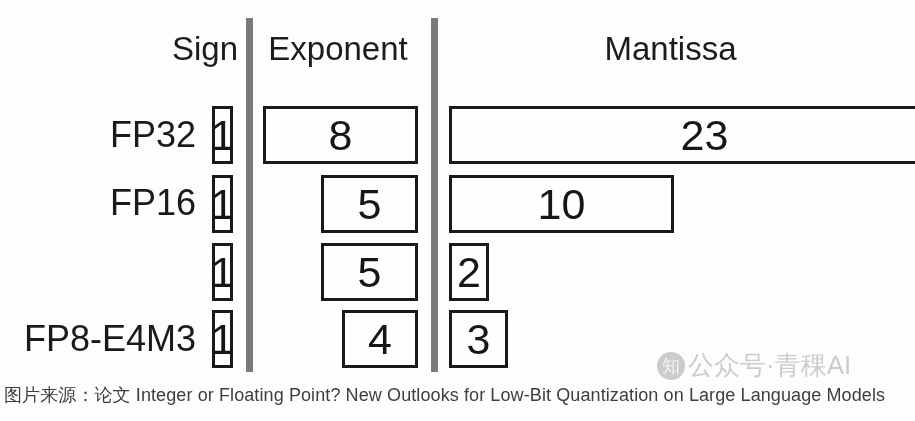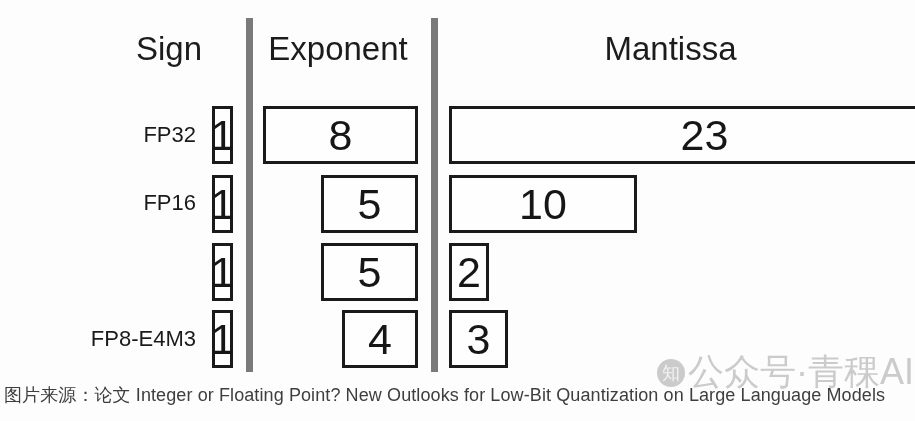--- a/index.html
+++ b/index.html
@@ -21,40 +21,40 @@
   }
   .hdr {
     position: absolute;
     top: 28px;
     height: 42px;
     line-height: 42px;
     font-size: 33px;
     color: #1c1c1c;
     white-space: nowrap;
   }
-  .hdr-sign    { left: 100px; width: 138px; text-align: center; }
+  .hdr-sign    { left: 100px; width: 138px; text-align: right; }
   .hdr-exp     { left: 253px; width: 170px; text-align: center; }
   .hdr-man     { left: 449px; width: 443px; text-align: center; }
   .divider {
     position: absolute;
     top: 18px;
     height: 354px;
     width: 7px;
     background: #7a7a7a;
   }
   .divider-1 { left: 246px; }
   .divider-2 { left: 431px; }
   .row-label {
     position: absolute;
     left: 0;
     width: 196px;
     height: 58px;
     line-height: 58px;
     text-align: right;
-    font-size: 22px;
+    font-size: 36px;
     color: #1a1a1a;
     white-space: nowrap;
   }
   .bitbox {
     position: absolute;
     height: 58px;
     box-sizing: border-box;
     border: 3px solid #1a1a1a;
     background: #fefefe;
     display: flex;
@@ -91,21 +91,21 @@
     height: 28px;
     border-radius: 50%;
     background: #8f8f8f;
     color: #e8e8e8;
     font-size: 18px;
     line-height: 28px;
     text-align: center;
     flex: 0 0 auto;
   }
   .watermark-text {
-    font-size: 36px;
+    font-size: 26px;
     color: #8f8f8f;
     white-space: nowrap;
   }
 </style>
 </head>
 <body>
 
 <div class="fig">
 
   <div class="hdr hdr-sign">Sign</div>
@@ -126,21 +126,21 @@
     <span>23</span>
   </div>
 
   <div class="row-label" style="top:174px">FP16</div>
   <div class="bitbox sign-box" style="top:175px">
     <span>1</span>
   </div>
   <div class="bitbox" style="top:175px; left:321px; width:97px">
     <span>5</span>
   </div>
-  <div class="bitbox" style="top:175px; left:449px; width:188px">
+  <div class="bitbox" style="top:175px; left:449px; width:225px">
     <span>10</span>
   </div>
 
   <div class="bitbox sign-box" style="top:243px">
     <span>1</span>
   </div>
   <div class="bitbox" style="top:243px; left:321px; width:97px">
     <span>5</span>
   </div>
   <div class="bitbox" style="top:243px; left:449px; width:40px">

